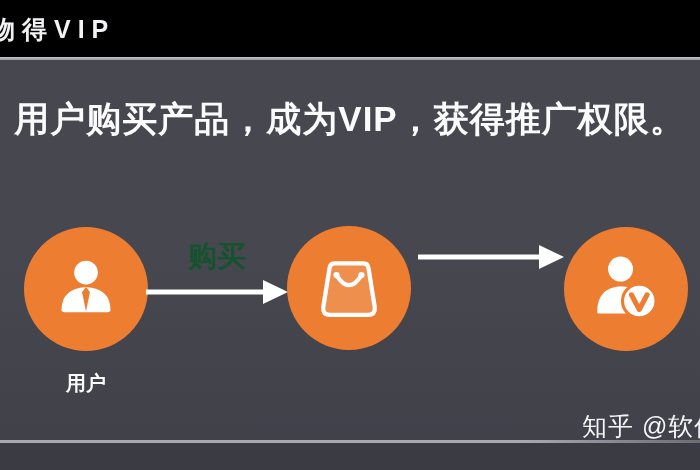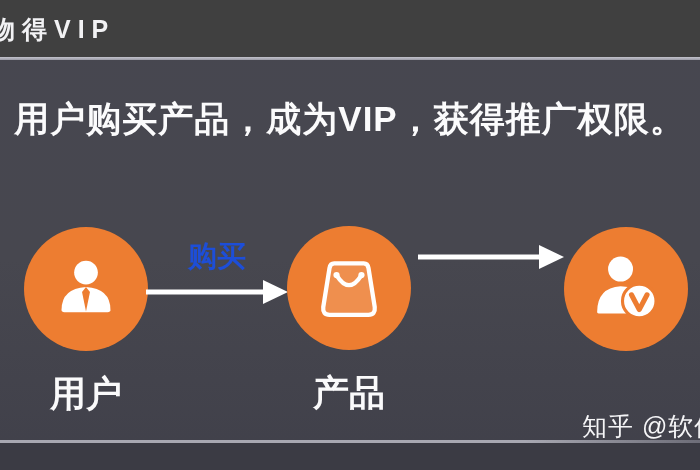--- a/index.html
+++ b/index.html
@@ -6,21 +6,21 @@
   html, body { width: 700px; height: 470px; overflow: hidden; }
   body {
     position: relative;
     font-family: "Liberation Sans", "DejaVu Sans", sans-serif;
     background: linear-gradient(180deg, #474750 0%, #47474f 55%, #40404a 100%);
     color: #ffffff;
   }
   
   .topbar {
     position: absolute; left: 0; top: 0; width: 700px; height: 57px;
-    background: #404040; overflow: hidden;
+    background: #000000; overflow: hidden;
   }
   .topbar-title {
     position: absolute; left: -10px; top: 13px;
     font-size: 25px; font-weight: bold; letter-spacing: 7px;
     color: #f2f2f4; white-space: nowrap;
   }
   .divider-top {
     position: absolute; left: 0; top: 57px; width: 700px; height: 3px;
     background: linear-gradient(180deg, #c3c3cc 0%, #9a9aa6 100%);
   }
@@ -34,30 +34,30 @@
   .node { position: absolute; width: 124px; text-align: center; }
   .node-1 { left: 24px;  top: 227px; }
   .node-2 { left: 287px; top: 226px; }
   .node-3 { left: 564px; top: 227px; }
   .circle {
     width: 124px; height: 124px; border-radius: 50%;
     background: #ED7D31;
     display: flex; align-items: center; justify-content: center;
   }
   .node-label {
-    margin-top: 19px; font-size: 36px; font-weight: bold; color: #fafafb;
+    margin-top: 19px; font-size: 20px; font-weight: bold; color: #fafafb;
   }
   
   .arrow-group {
     position: absolute; display: flex; flex-direction: column; align-items: center;
   }
   .arrow-1 { left: 146px; top: 237px; width: 142px; }
   .arrow-2 { left: 418px; top: 237px; width: 146px; }
   .arrow-label {
-    font-size: 29px; font-weight: bold; color: #1d4ed8; height: 35px;
+    font-size: 29px; font-weight: bold; color: #14532d; height: 35px;
   }
   .arrow-svg { display: block; margin-top: 6px; }
   
   .divider-bottom {
     position: absolute; left: 0; top: 440px; width: 700px; height: 3px;
     background: linear-gradient(90deg, #a8a8b2 0%, #a8a8b2 75%, #6d6d78 100%);
   }
   .footer-strip {
     position: absolute; left: 0; top: 443px; width: 700px; height: 27px;
     background: #3b3b44;
@@ -102,21 +102,20 @@
   <div class="circle">
     <span>
       <svg width="78" height="78" viewBox="0 0 100 100">
         <path d="M31 21 L69 21 Q74 21 75 27 L83 77 Q84 87 75 87 L25 87 Q16 87 17 77 L25 27 Q26 21 31 21 Z" fill="rgba(255,255,255,0.14)" stroke="#ffffff" stroke-width="5.5" stroke-linejoin="round"></path>
         <path d="M34 36 Q50 62 66 36" fill="none" stroke="#ffffff" stroke-width="5.5" stroke-linecap="round"></path>
         <circle cx="34" cy="36" r="4" fill="#ffffff"></circle>
         <circle cx="66" cy="36" r="4" fill="#ffffff"></circle>
       </svg>
     </span>
   </div>
-  <div class="node-label">产品</div>
 </div>
 
 <div class="arrow-group arrow-2">
   <svg class="arrow-svg" width="146" height="28" viewBox="0 0 146 28">
     <line x1="0" y1="14" x2="124" y2="14" stroke="#ffffff" stroke-width="5"></line>
     <polygon points="121,2 146,14 121,26" fill="#ffffff"></polygon>
   </svg>
 </div>
 
 <div class="node node-3">

